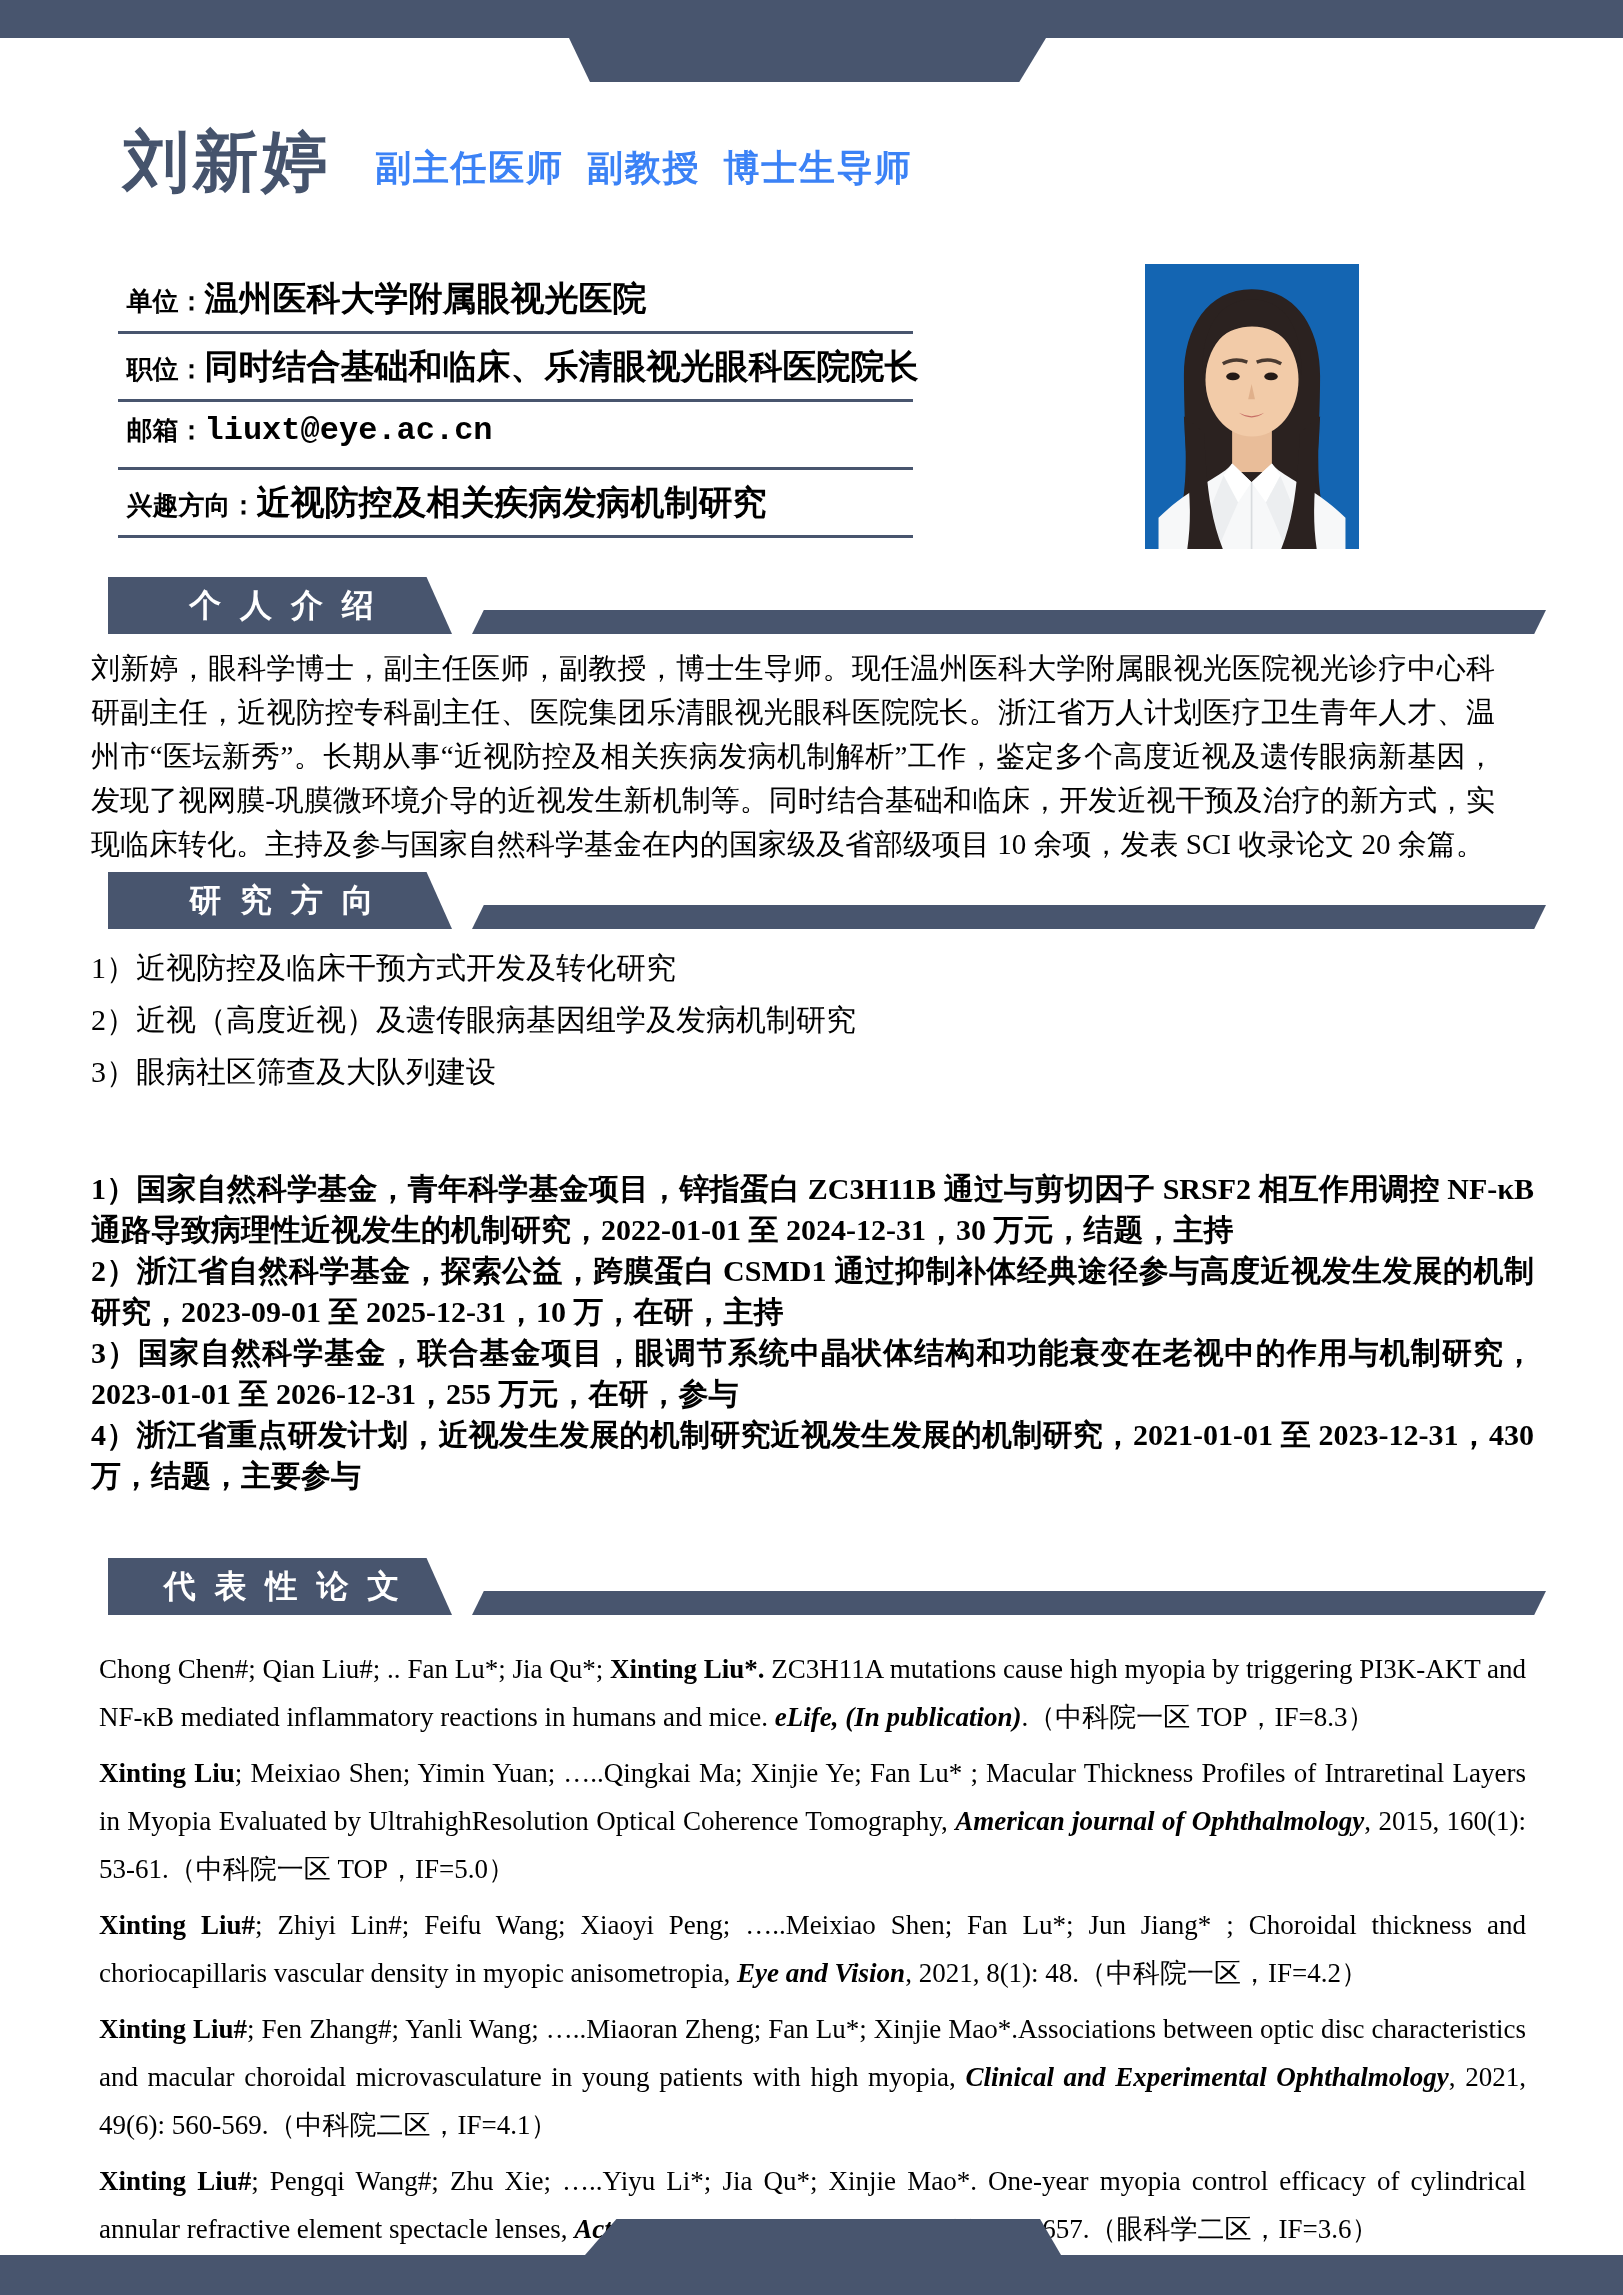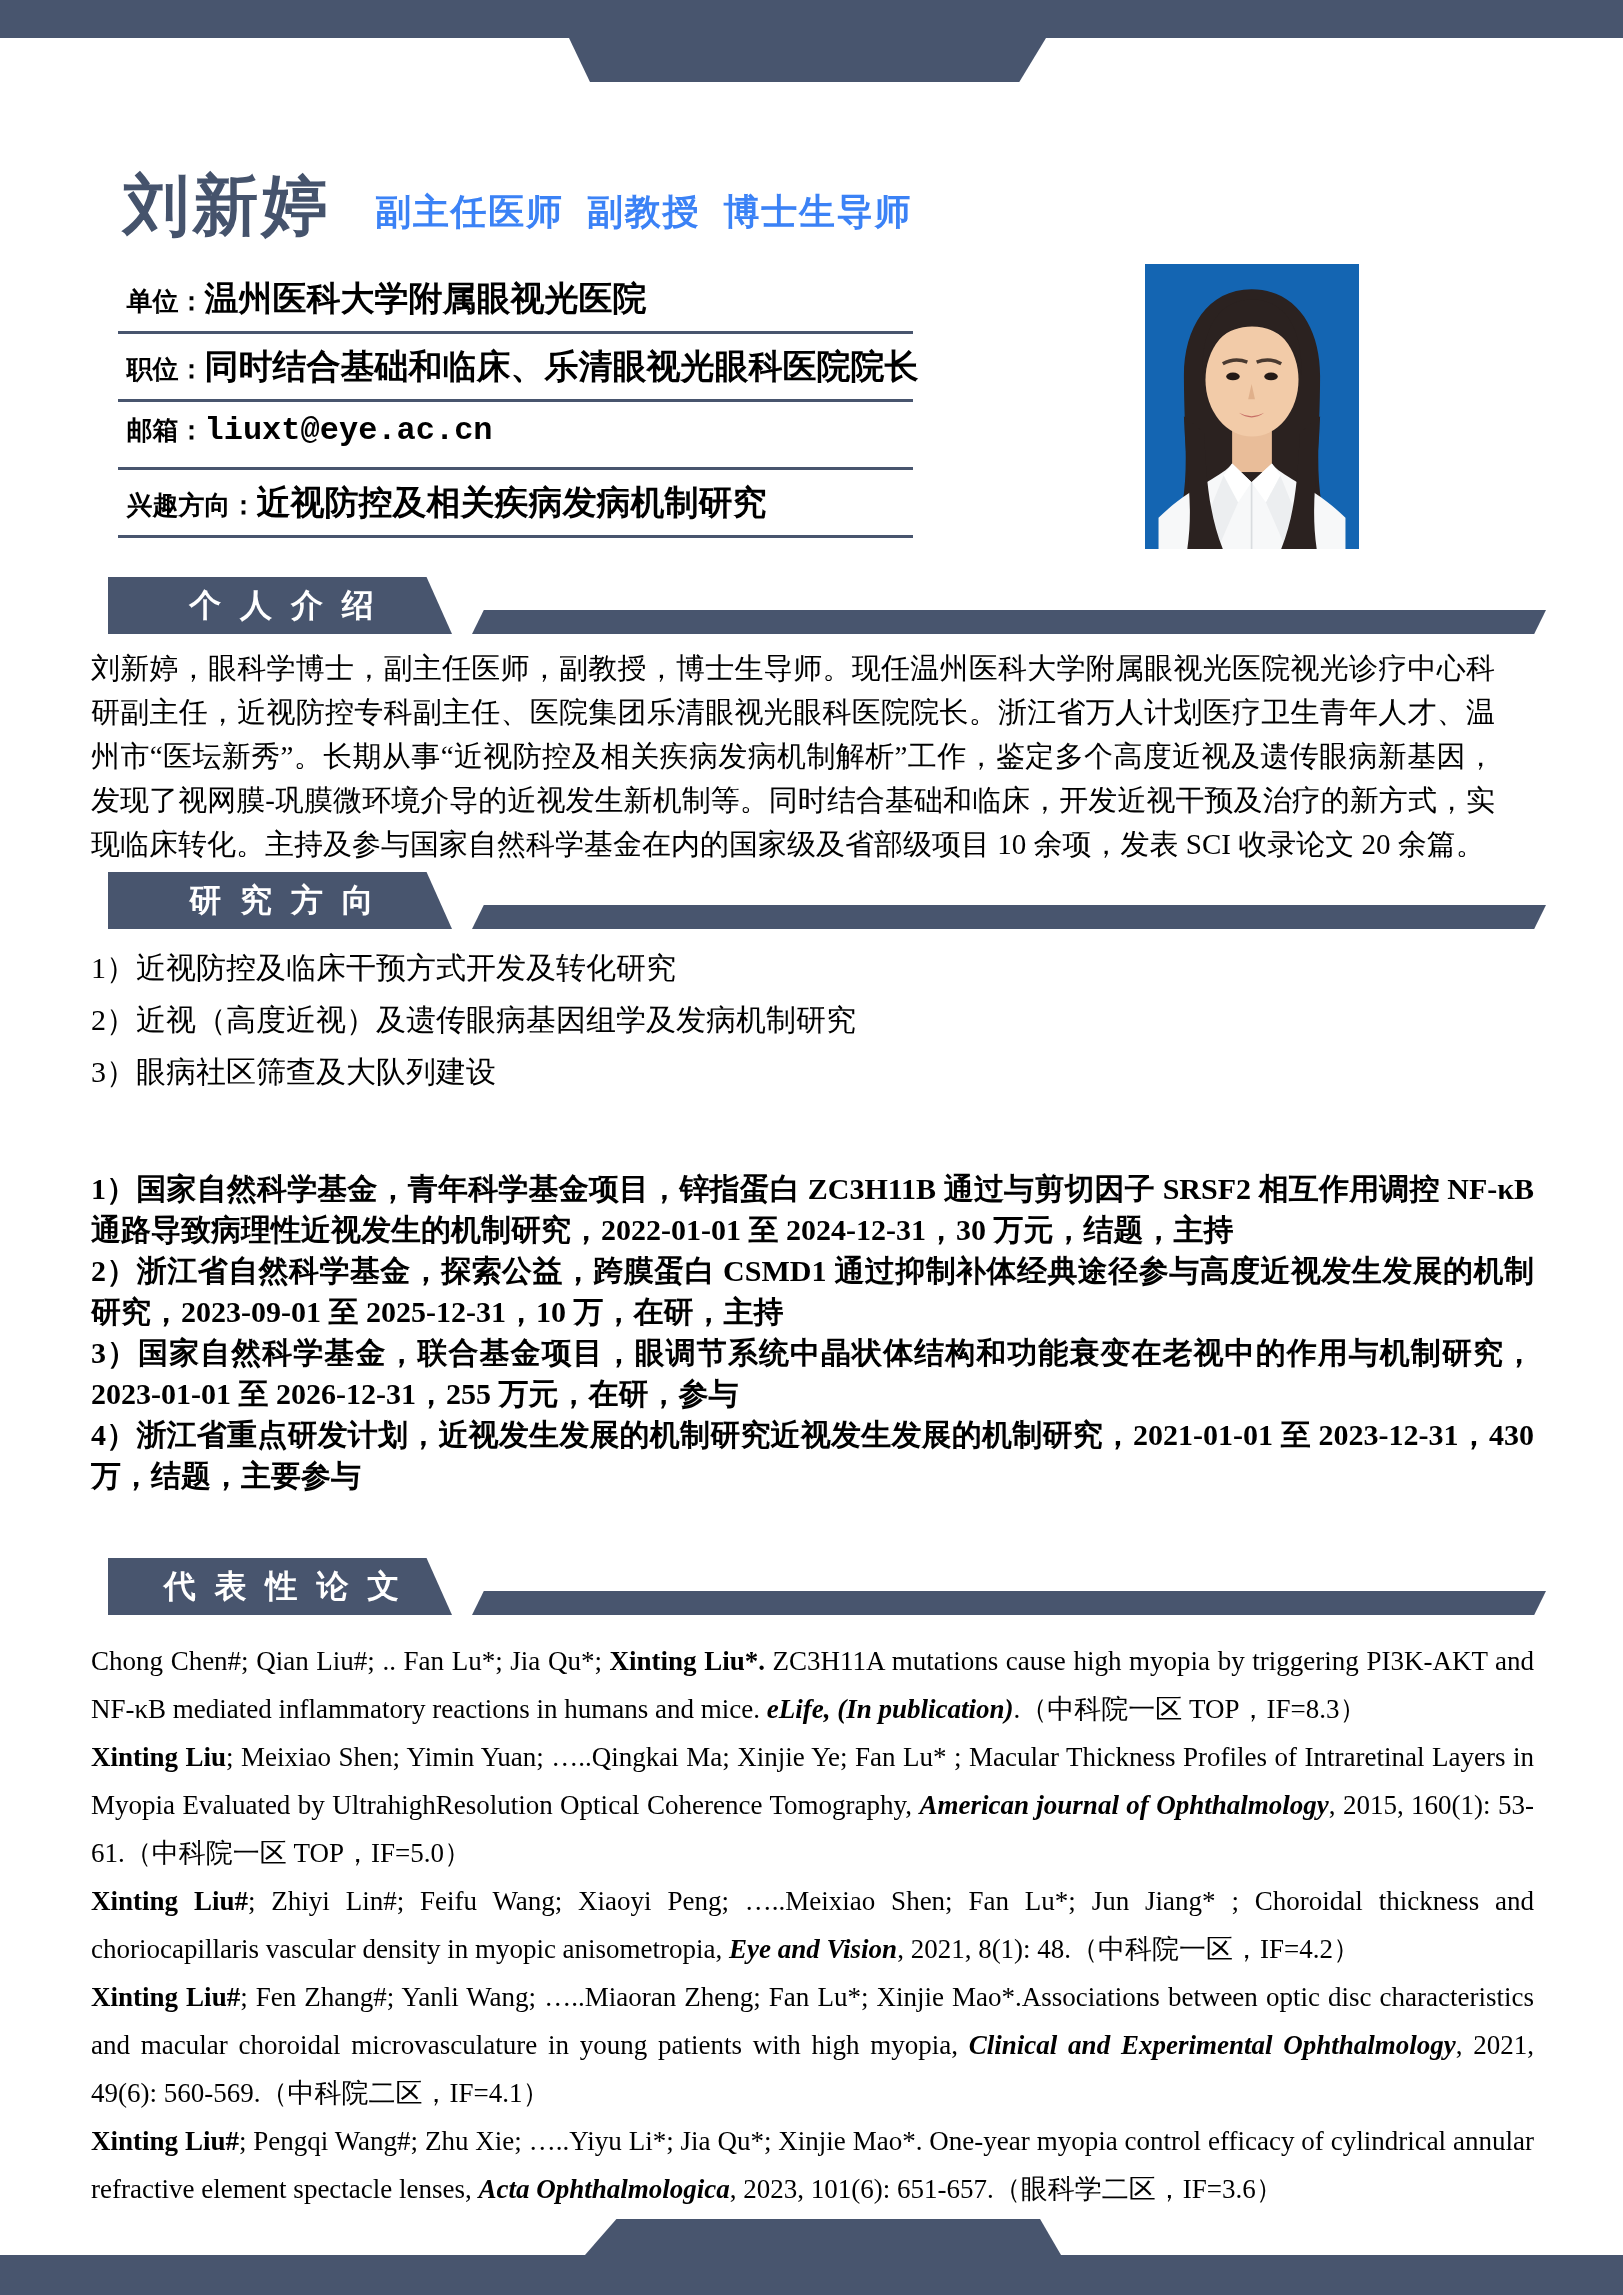--- a/index.html
+++ b/index.html
@@ -9,21 +9,21 @@
 
   
   .top-bar{position:absolute;left:0;top:0;width:1623px;height:38px;background:#48556e;}
   .top-tab{position:absolute;left:569px;top:38px;width:477px;height:44px;background:#48556e;
            clip-path:polygon(0 0,100% 0,94.4% 100%,4.4% 100%);}
   .bottom-tab{position:absolute;left:585px;top:2219px;width:476px;height:36px;background:#48556e;
            clip-path:polygon(6.6% 0,95.6% 0,100% 100%,0 100%);}
   .bottom-bar{position:absolute;left:0;top:2255px;width:1623px;height:41px;background:#48556e;}
 
   
-  .name-row{position:absolute;left:123px;top:125px;display:flex;align-items:flex-end;white-space:pre;margin-top:44px;}
+  .name-row{position:absolute;left:123px;top:125px;display:flex;align-items:flex-end;white-space:pre;}
   .name{font-size:66px;font-weight:bold;color:#45536c;line-height:73px;letter-spacing:3.4px;}
   .titles{font-size:36px;font-weight:bold;color:#3b82f6;margin-left:44px;padding-bottom:5px;letter-spacing:1.7px;}
 
   
   #profile-fields{position:absolute;left:118px;top:271px;width:795px;}
   .field-row{position:relative;height:68px;padding-top:5px;box-sizing:border-box;white-space:nowrap;}
   .f-label{font-size:26px;font-weight:bold;padding-left:8.5px;text-align:right;}
   .f-value{font-size:34px;font-weight:bold;}
   .f-value.mono{font-family:"Liberation Mono", monospace;font-weight:bold;font-size:32px;}
   .f-line{position:absolute;left:0;right:0;bottom:5px;height:3.4px;background:#48556e;}
@@ -43,21 +43,21 @@
 
   
   .serif{font-family:"Liberation Serif", serif;}
   #intro-body{position:absolute;left:91px;top:646px;width:1404px;
               font-size:29px;line-height:44px;text-align:justify;}
   #research-list{position:absolute;left:91px;top:950px;width:1437px;font-size:30px;}
   #research-list p{margin:0 0 16px 0;line-height:36px;}
   #project-list{position:absolute;left:91px;top:1168px;width:1443px;font-size:30px;}
   #project-list p{margin:0;line-height:41px;text-align:justify;font-weight:bold;}
   #paper-list{position:absolute;left:91px;top:1637px;width:1443px;font-size:27px;}
-  #paper-list p{margin:0;line-height:48px;text-align:justify;}
+  #paper-list p{margin:8px;line-height:48px;text-align:justify;}
   .b{font-weight:bold;}
   .it{font-style:italic;}
 </style>
 </head>
 <body>
 
 <div class="page">
 
   <div class="top-bar"></div>
   <div class="top-tab"></div>

